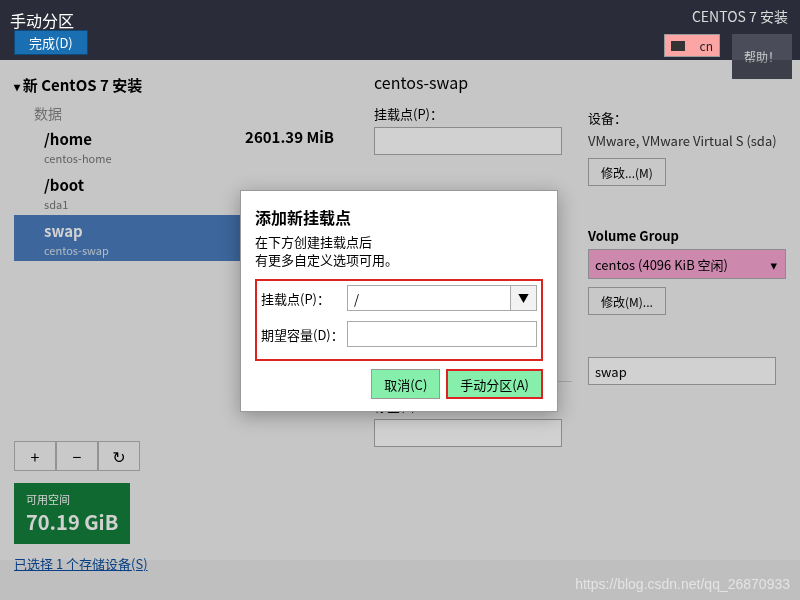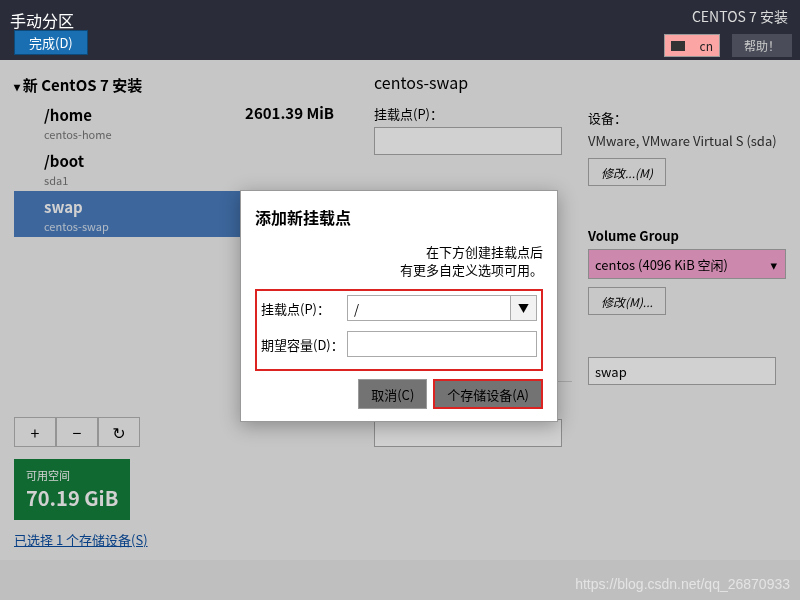--- a/index.html
+++ b/index.html
@@ -4,21 +4,21 @@
 <style>
 * { box-sizing: border-box; margin: 0; padding: 0; font-family: "Noto Sans CJK SC", "Microsoft YaHei", sans-serif; }
 body { width: 800px; height: 600px; background: #e9e9e9; position: relative; overflow: hidden; }
 
 .topbar { background: #2a2d39; height: 60px; color: #fff; display: flex; align-items: flex-start; padding: 6px 10px; position: relative; }
 .topbar .title { font-size: 16px; padding: 2px 0; }
 .done-btn { position: absolute; left: 14px; top: 30px; background: #1a6fb3; color: #fff; border: 1px solid #0d4a7a; padding: 2px 14px; font-size: 13px; cursor: pointer; }
 .install-label { position: absolute; right: 12px; top: 6px; font-size: 14px; color: #dcdcdc; }
 .lang-box { position: absolute; right: 80px; top: 34px; background: #fca5a5; color: #222; border: 1px solid #999; padding: 2px 6px; font-size: 12px; display: flex; align-items: center; gap: 15px; }
 .lang-box .kbicon { width: 14px; height: 10px; background: #333; display: inline-block; }
-.help-btn { position: absolute; right: 8px; top: 34px; background: #4a4d59; color: #ccc; border: none; padding: 3px 12px; font-size: 12px; cursor: pointer; }
+.help-btn { position: absolute; right: 8px; top: 34px; background: #4a4d59; color: #ccc; border: none; padding: 14px 12px; font-size: 12px; cursor: pointer; }
 
 .main { display: flex; height: 500px; background: #f2f2f2; }
 .left { width: 360px; padding: 10px 6px 0 14px; display: flex; flex-direction: column; }
 .install-section { font-weight: bold; font-size: 15px; padding: 4px 0; }
 .install-section::before { content: "▾ "; font-size: 12px; }
 .section-label { color: #888; font-size: 14px; padding-left: 20px; margin-top: 4px; }
 .partition { padding: 3px 0 3px 30px; display: flex; justify-content: space-between; align-items: flex-start; }
 .partition .pname { font-weight: bold; font-size: 15px; }
 .partition .psub { color: #777; font-size: 11px; display: block; }
 .partition .psize { font-weight: bold; font-size: 15px; padding-right: 20px; }
@@ -37,35 +37,35 @@
 
 .storage-link { color: #0b4fa3; text-decoration: underline; font-size: 13px; margin-top: 10px; display: inline-block; cursor: pointer; }
 
 .right { flex: 1; padding: 10px 14px; display: flex; gap: 16px; }
 .rcol { flex: 1; }
 .rtitle { font-size: 16px; margin-bottom: 8px; }
 .flabel { font-size: 13px; margin-top: 10px; margin-bottom: 4px; }
 .finput { width: 95%; height: 28px; border: 1px solid #aaa; background: #fff; padding: 0 6px; font-size: 13px; }
 .fselect { width: 100%; height: 30px; border: 1px solid #aaa; background: #f9a8d4; padding: 0 6px; font-size: 13px; text-align: left; position: relative; }
 .fselect::after { content: "▾"; position: absolute; right: 8px; }
-.plainbtn { height: 28px; padding: 0 12px; border: 1px solid #aaa; background: #f4f4f4; font-size: 12px; cursor: pointer; margin-top: 8px; font-style: italic; }
+.plainbtn { height: 28px; padding: 0 12px; border: 1px solid #aaa; background: #f4f4f4; font-size: 12px; cursor: pointer; margin-top: 8px; }
 .letterO { font-size: 13px; color: #444; margin-top: 8px; display: inline-block; }
 
 .overlay { position: absolute; inset: 60px 0 0 0; background: rgba(0,0,0,0.18); }
 .dialog { position: absolute; left: 240px; top: 190px; width: 318px; background: #fff; border: 1px solid #999; box-shadow: 0 4px 18px rgba(0,0,0,0.3); padding: 14px 14px 12px 14px; }
-.dialog .dtitle { font-weight: bold; font-size: 16px; margin-bottom: 14px; }
-.dialog .dsub { text-align: right; font-size: 13px; line-height: 1.4; margin-bottom: 10px; }
+.dialog .dtitle { font-weight: bold; font-size: 16px; margin-bottom: 4px; }
+.dialog .dsub { text-align: left; font-size: 13px; line-height: 1.4; margin-bottom: 10px; }
 .formrow { display: flex; align-items: center; margin-bottom: 10px; }
 .formrow .flab { width: 86px; font-size: 13px; }
 .highlight-box { border: 2px solid #d22; padding: 4px 4px 2px 4px; margin-bottom: 8px; }
 .combo { flex: 1; display: flex; }
 .combo input { flex: 1; height: 26px; border: 1px solid #aaa; padding: 0 6px; font-size: 13px; }
 .combo .dd { width: 26px; height: 26px; border: 1px solid #aaa; border-left: none; background: #f2f2f2; display: flex; align-items: center; justify-content: center; font-size: 11px; cursor: pointer; }
 .dbuttons { display: flex; justify-content: flex-end; gap: 6px; margin-top: 6px; }
-.dbuttons button { height: 30px; padding: 0 12px; border: 1px solid #999; background: #737373; font-size: 13px; cursor: pointer; }
+.dbuttons button { height: 30px; padding: 0 12px; border: 1px solid #999; background: #86efac; font-size: 13px; cursor: pointer; }
 .dbuttons .add-hl { border: 2px solid #d22; }
 
 .watermark { position: absolute; right: 10px; bottom: 8px; color: rgba(240,240,240,0.75); font-size: 14px; font-family: Arial; }
 
 hr.sep { border: none; border-top: 1px solid #ccc; margin: 14px 0; }
 .rightE { color:#666; font-size:13px; margin-top:6px; }
 </style>
 </head>
 <body>
 
@@ -76,20 +76,21 @@
   <div class="lang-box">
     <span class="kbicon"></span>
     <span>cn</span>
   </div>
   <button class="help-btn">帮助！</button>
 </div>
 
 <div class="main">
   <div class="left">
     <div class="install-section">新 CentOS 7 安装</div>
+    <div class="section-label">数据</div>
     <div class="partition">
       <div>
         <span class="pname">/home</span>
         <span class="psub">centos-home</span>
       </div>
       <div class="psize">2601.39 MiB</div>
     </div>
     <div class="partition">
       <div>
         <span class="pname">/boot</span>
@@ -165,17 +166,17 @@
         <div class="dd">▼</div>
       </div>
     </div>
     <div class="formrow">
       <div class="flab">期望容量(D)：</div>
       <input style="flex: 1 1 0%; height: 26px; border: 1px solid rgb(170, 170, 170); padding: 0px 6px;" value="">
     </div>
   </div>
   <div class="dbuttons">
     <button>取消(C)</button>
-    <button class="add-hl">个存储设备(A)</button>
+    <button class="add-hl">手动分区(A)</button>
   </div>
 </div>
 
 <div class="watermark">https://blog.csdn.net/qq_26870933</div>
 
 </body></html>

